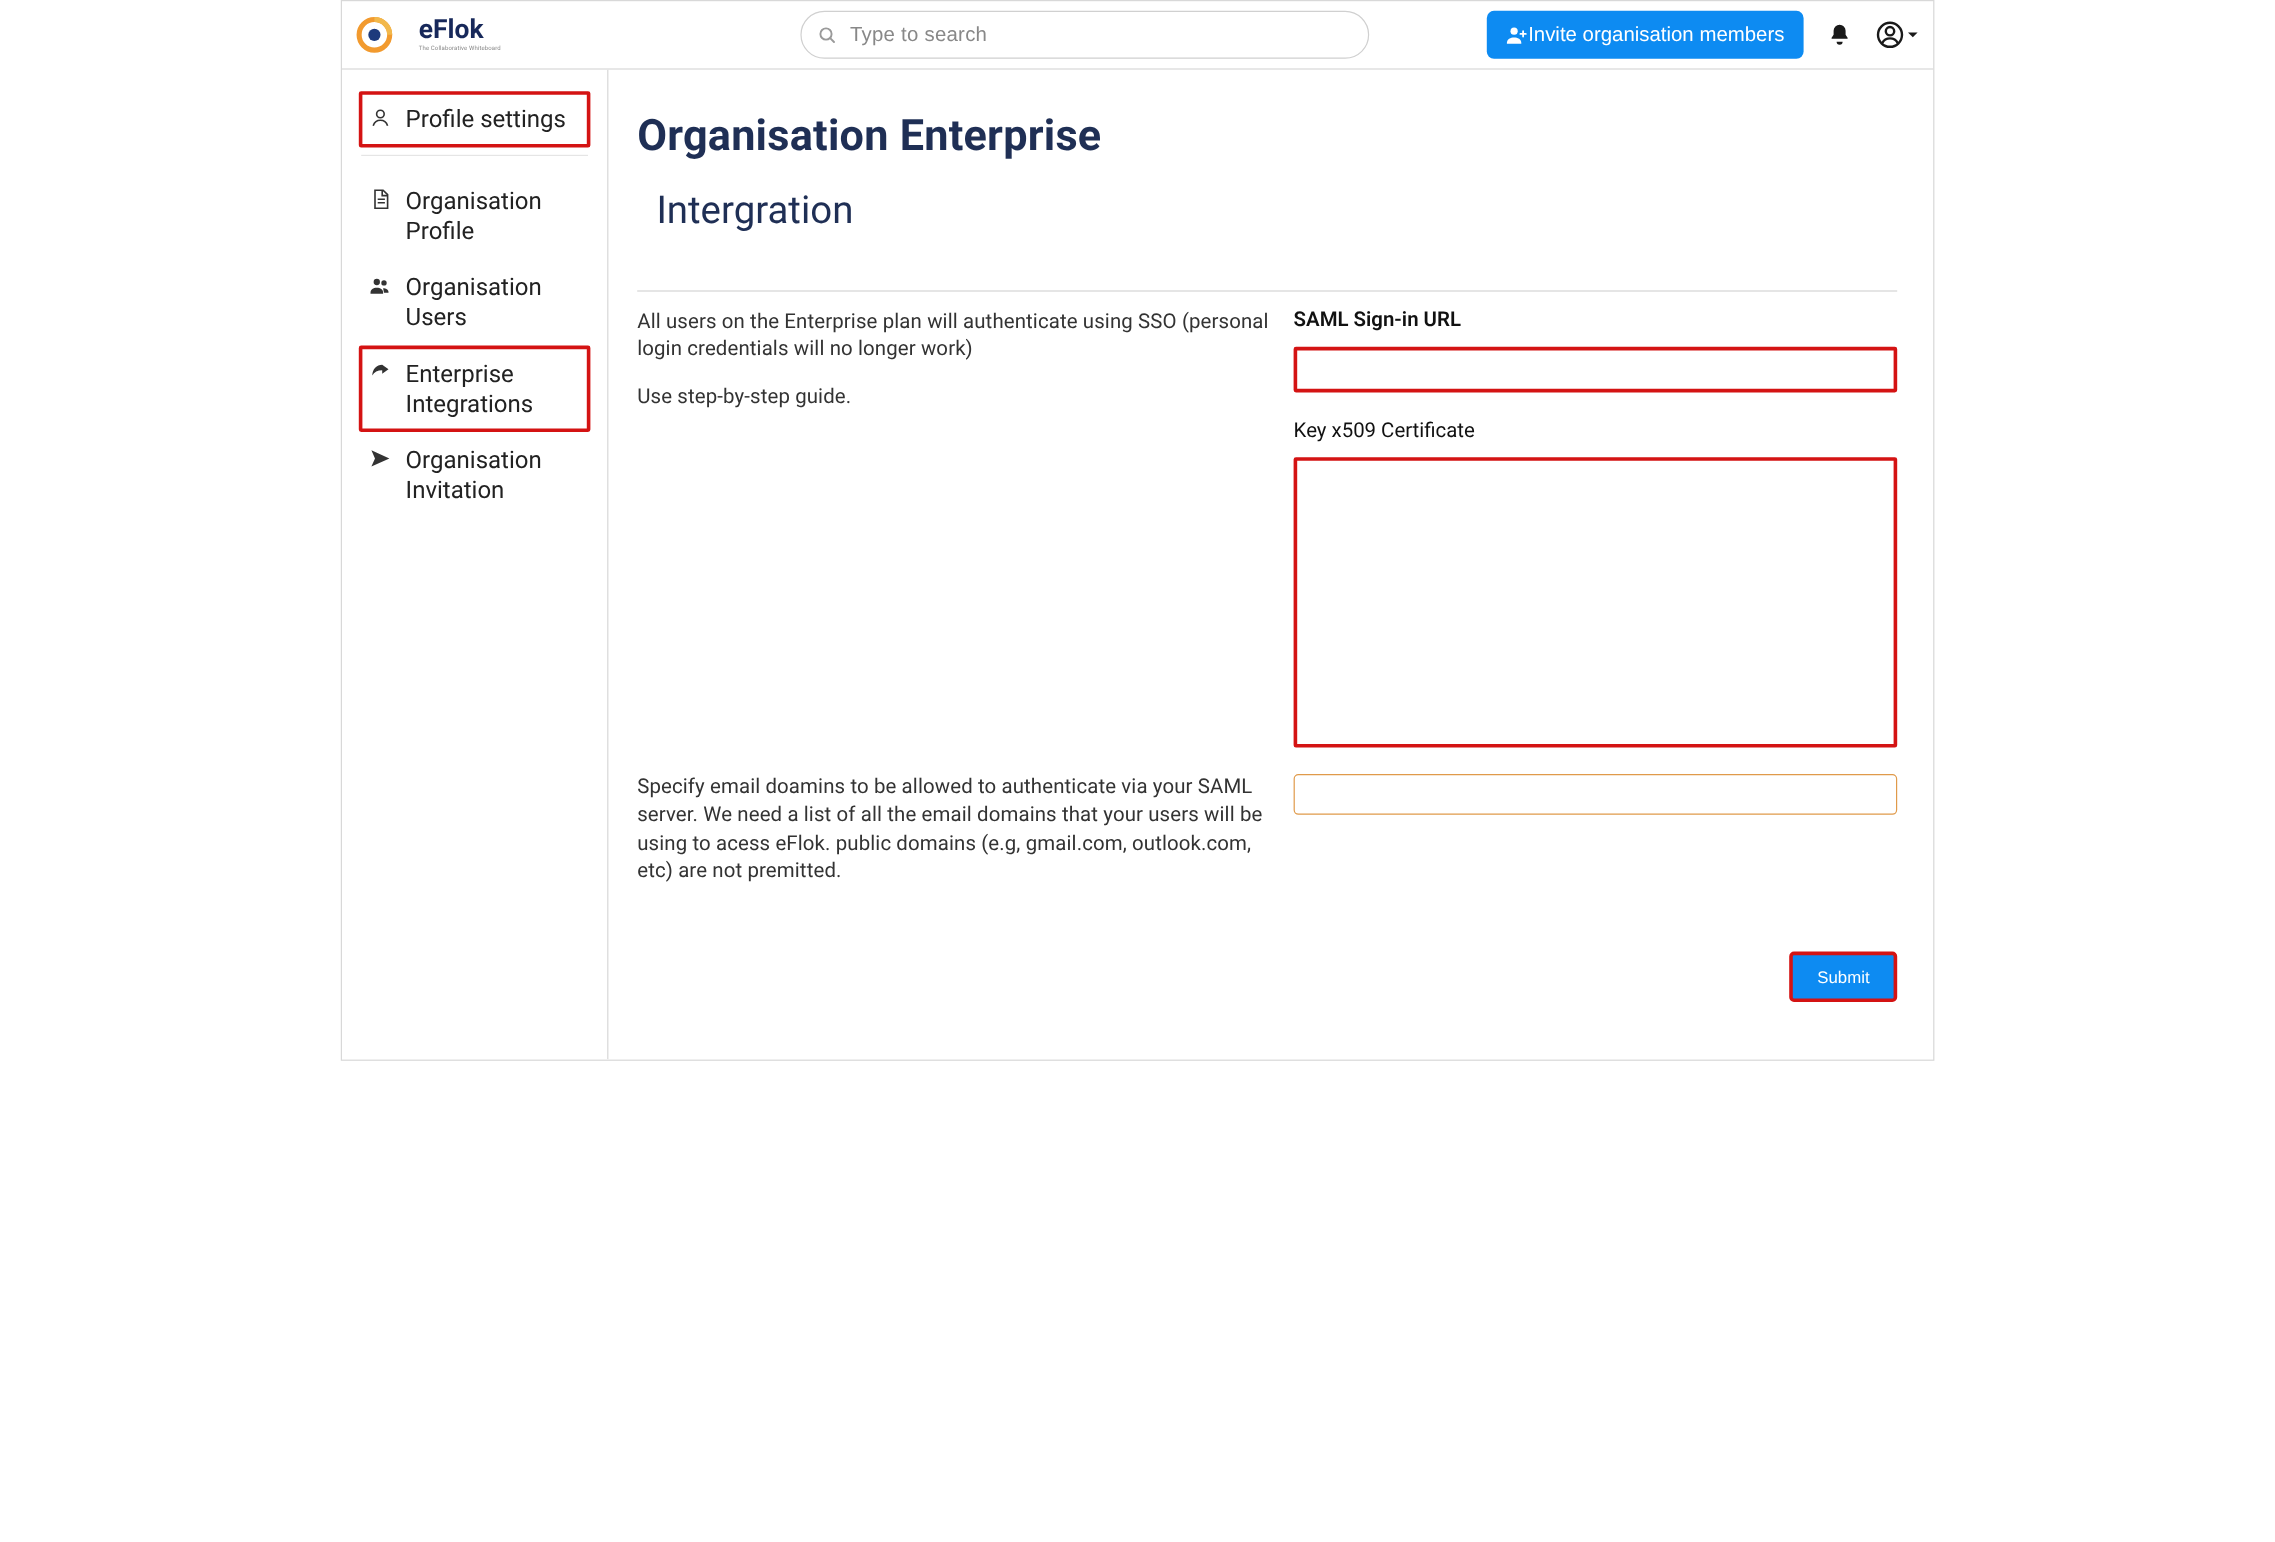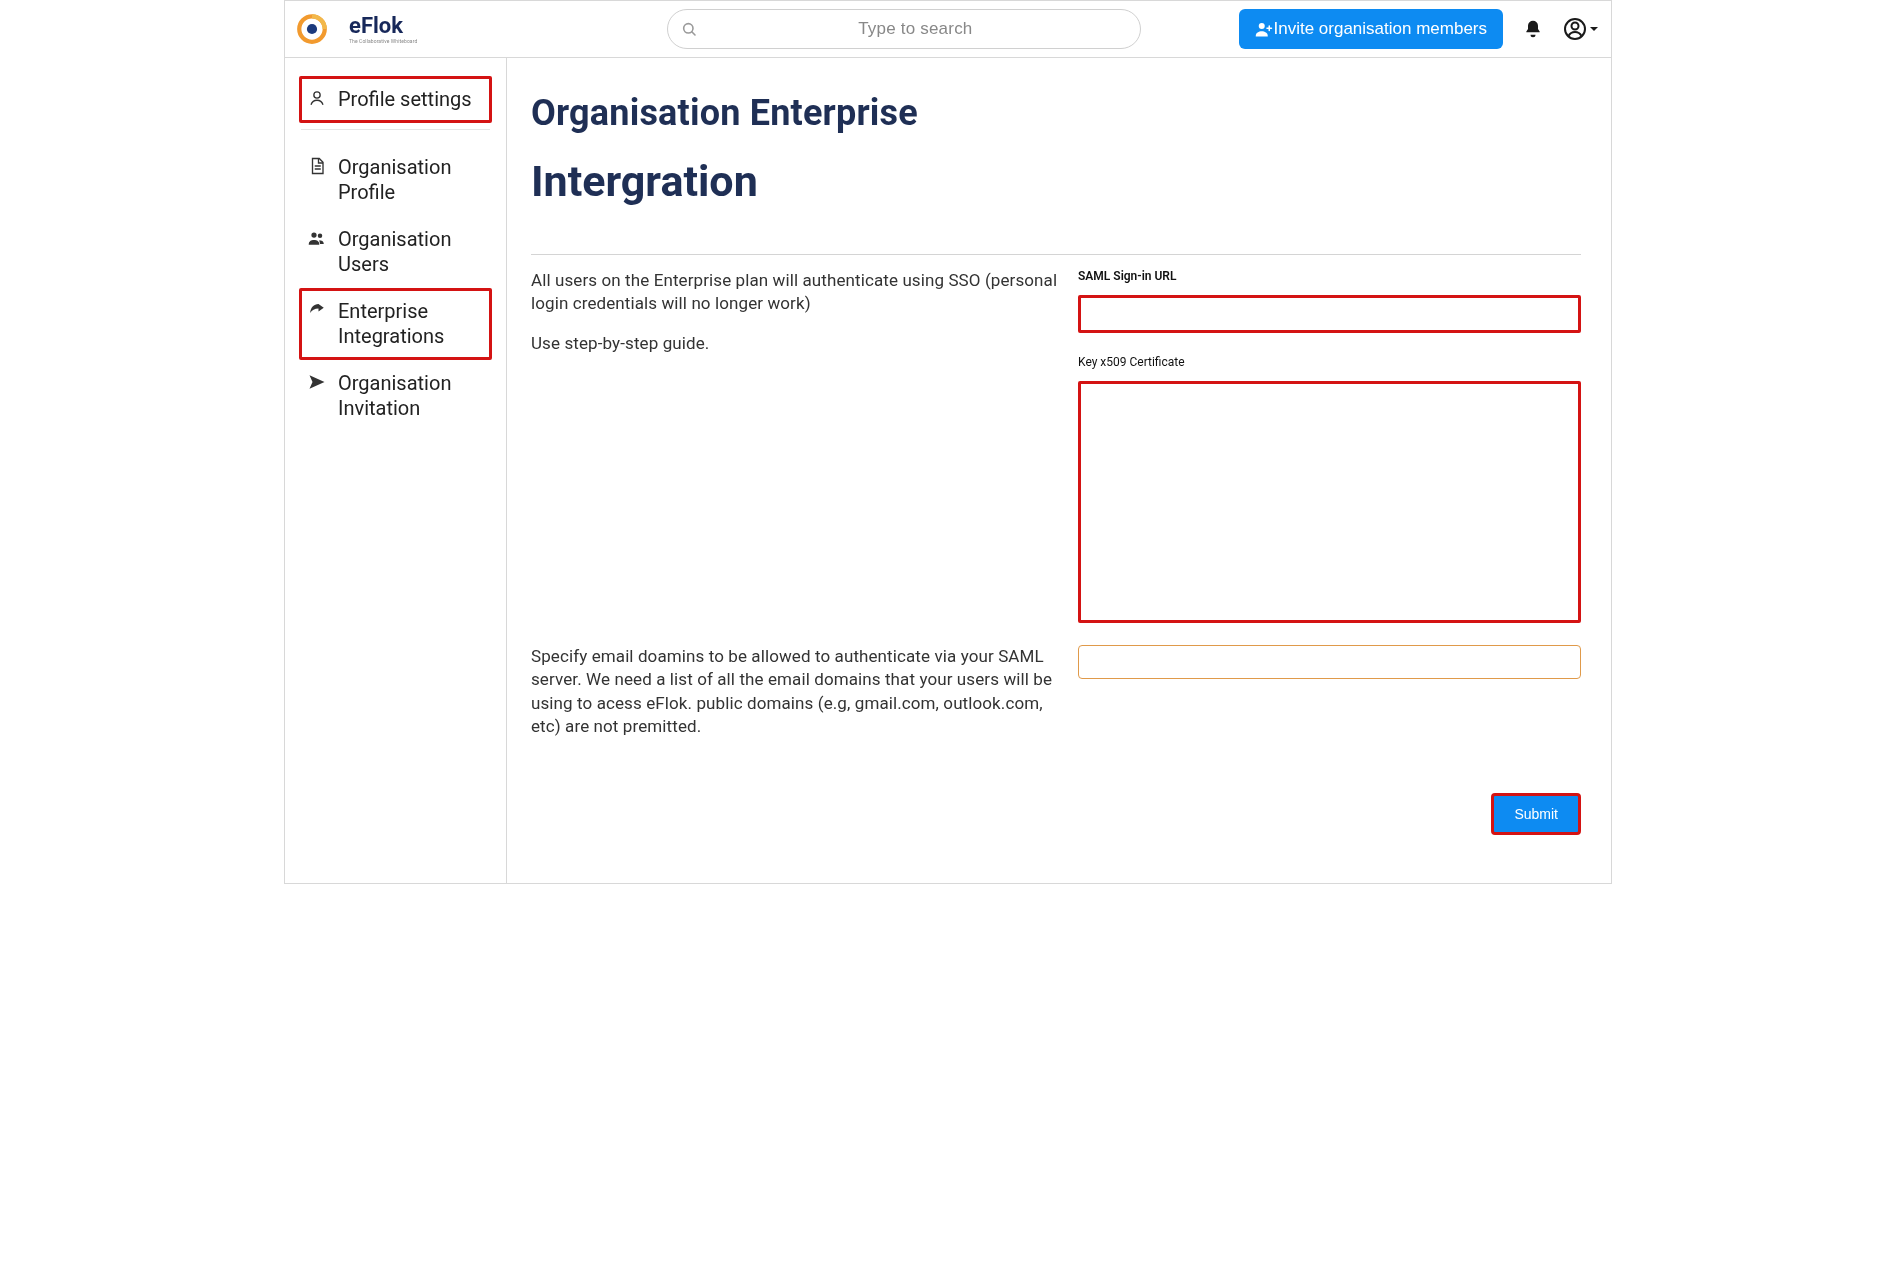--- a/index.html
+++ b/index.html
@@ -48,21 +48,21 @@
   .search-wrap{
     margin-left:240px;
     position:relative;
     width:474px;
   }
   .search-wrap .icon{position:absolute;left:14px;top:50%;transform:translateY(-50%);color:#999;}
   .search{
     width:100%;height:40px;
     border:1px solid #d0d0d0;border-radius:20px;
     padding:0 18px 0 40px;
-    font-size:17px;color:#333;outline:none;text-align:center;
+    font-size:17px;color:#333;outline:none;
   }
   .search::placeholder{color:#888;letter-spacing:0.2px;}
   .topbar-spacer{flex:1;}
   .invite-btn{
     background:var(--primary);color:#fff;border:none;border-radius:6px;
     height:40px;padding:0 16px;font-size:17px;display:flex;align-items:center;gap:0;
     cursor:pointer;
   }
   .bell{width:28px;display:flex;justify-content:center;align-items:center;margin:0 6px;}
   .user{display:flex;align-items:center;gap:2px;}
@@ -79,28 +79,28 @@
     padding:8px 6px;font-size:20px;color:#222;
     border:3px solid transparent;border-radius:2px;
     line-height:1.25;
   }
   .nav-item .icon{flex:0 0 20px;margin-top:2px;}
   .nav-item.hl{border-color:var(--highlight);}
   .nav-sep{height:1px;background:#e5e5e5;margin:6px 2px 14px;}
 
   .main{flex:1;overflow:auto;padding:28px 30px 24px 24px;}
   h1{font-size:36px;color:var(--heading);font-weight:700;margin:6px 0 22px;letter-spacing:.2px;}
-  h2{font-size:43px;color:var(--heading);font-weight:700;margin:6px 0 48px;}
+  h2{font-size:32px;color:var(--heading);font-weight:400;margin:6px 16px 48px;}
   .rule{height:1px;background:#d4d4d4;margin:0 0 14px;}
   .section-title{font-size:22px;color:#333;margin:0 0 14px;}
   .cols{display:flex;gap:15px;}
   .col-left{flex:0 0 532px;padding-right:4px;}
   .col-right{flex:1;}
   .p{font-size:17px;color:#333;line-height:1.38;margin:0 0 16px;letter-spacing:.1px;}
-  .lbl{font-size:12px;color:#111;margin:0 0 12px;display:block;}
+  .lbl{font-size:17px;color:#111;margin:0 0 12px;display:block;}
   .lbl.bold{font-weight:600;}
   .inp, .ta{
     width:100%;font-size:16px;color:#222;background:#fff;
   }
   .inp{
     height:38px;border:3px solid var(--highlight);border-radius:2px;padding:0 10px;outline:none;
   }
   .ta{
     height:242px;border:3px solid var(--highlight);border-radius:2px;padding:8px 10px;outline:none;resize:none;
     margin-bottom:18px;

